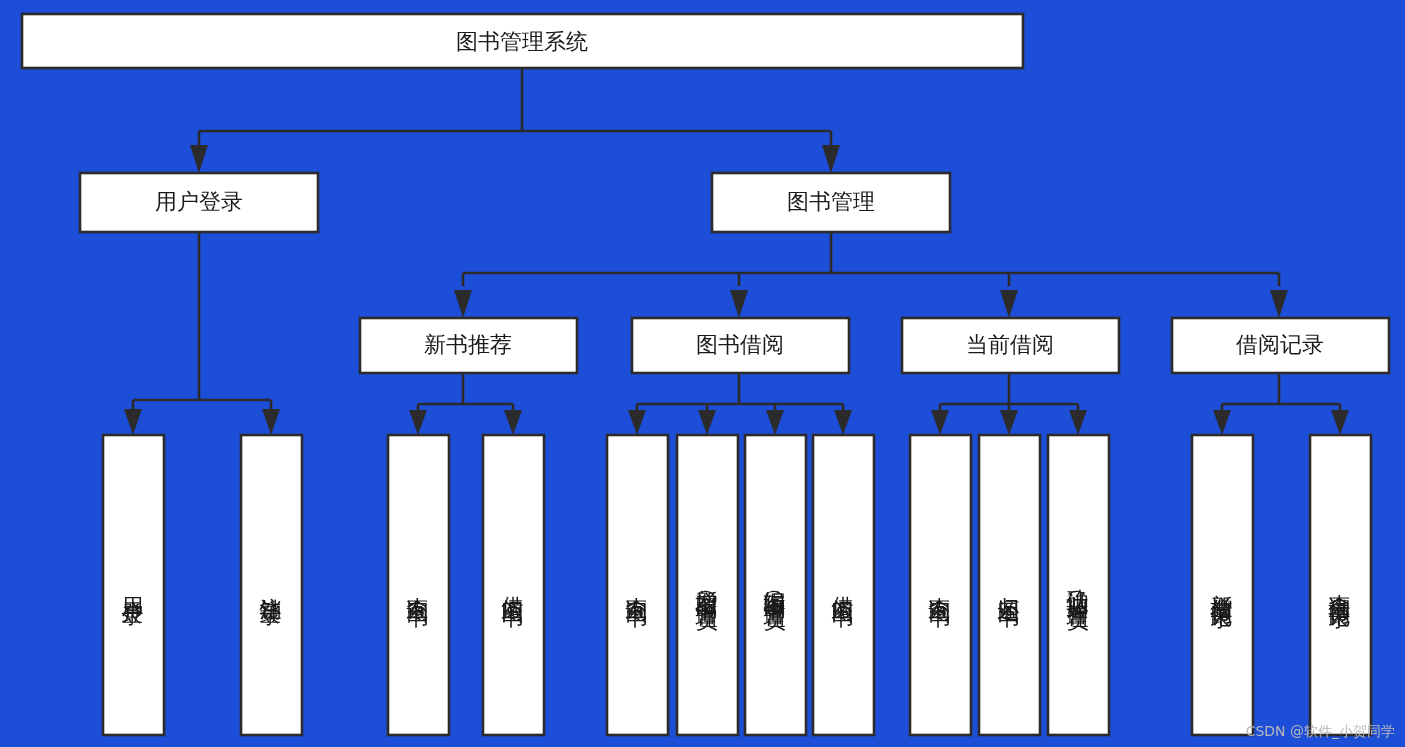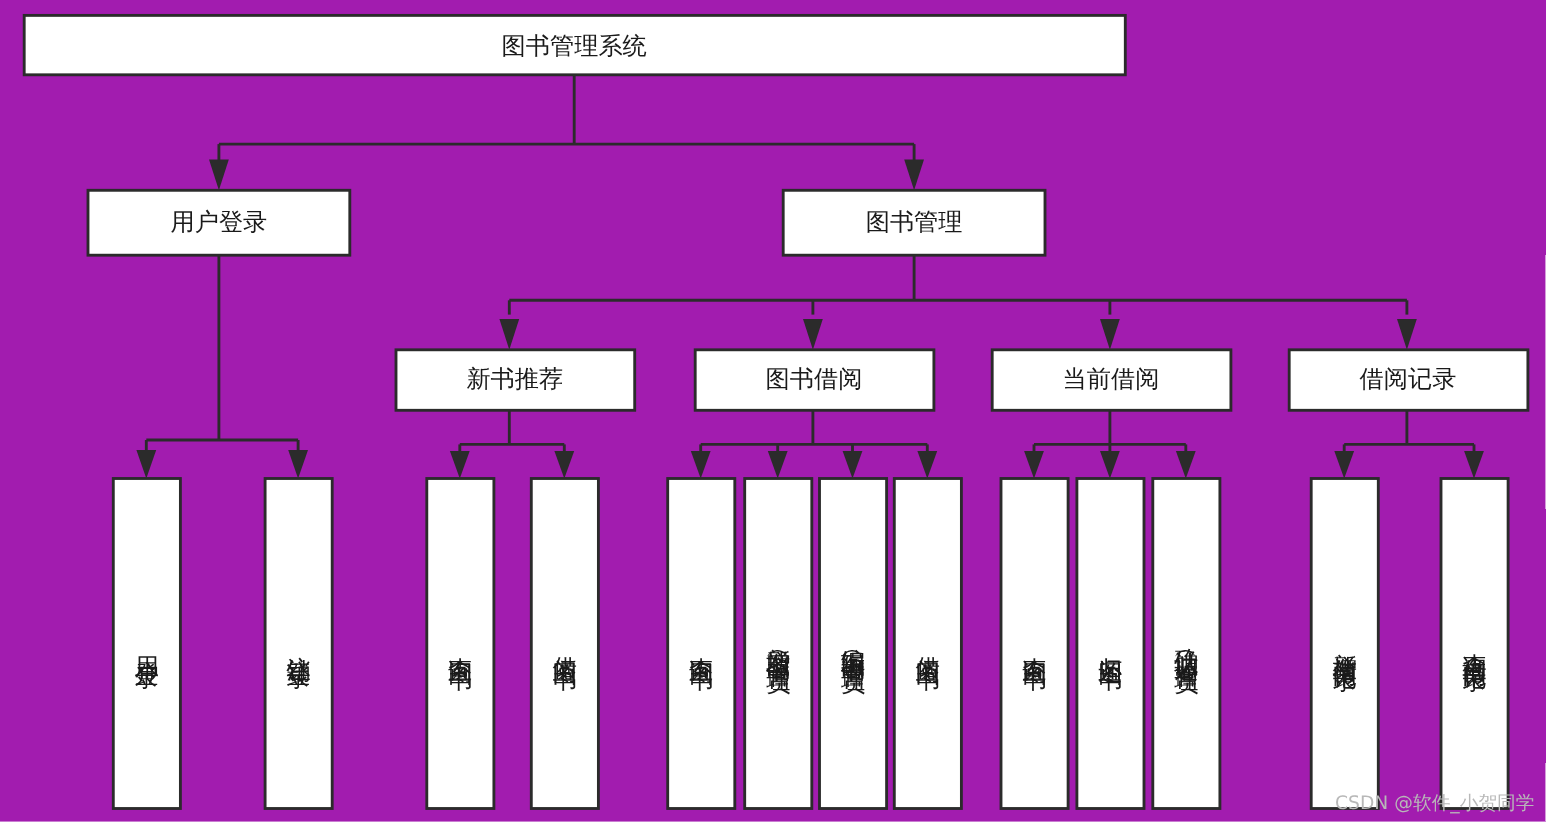--- a/index.html
+++ b/index.html
@@ -8,21 +8,21 @@
     padding: 0;
     background: #ffffff;
   }
   body {
     font-family: "DejaVu Sans", "Liberation Sans", sans-serif;
   }
   #diagram-root {
     position: relative;
     width: 1405px;
     height: 747px;
-    background: #a21caf;
+    background: #1d4ed8;
     overflow: hidden;
   }
   svg.diagram-canvas {
     position: absolute;
     left: 0;
     top: 0;
     width: 1405px;
     height: 747px;
     display: block;
   }
@@ -57,21 +57,21 @@
     glyph-orientation-vertical: 0;
     letter-spacing: 3px;
     dominant-baseline: central;
     text-anchor: middle;
   }
   .watermark-text {
     position: absolute;
     right: 10px;
     bottom: 6px;
     font-family: "DejaVu Sans", "Liberation Sans", sans-serif;
-    font-size: 17px;
+    font-size: 14px;
     color: #b8b8b8;
     white-space: nowrap;
     pointer-events: none;
     user-select: none;
   }
 </style>
 </head>
 <body>
 
 <div id="diagram-root">

